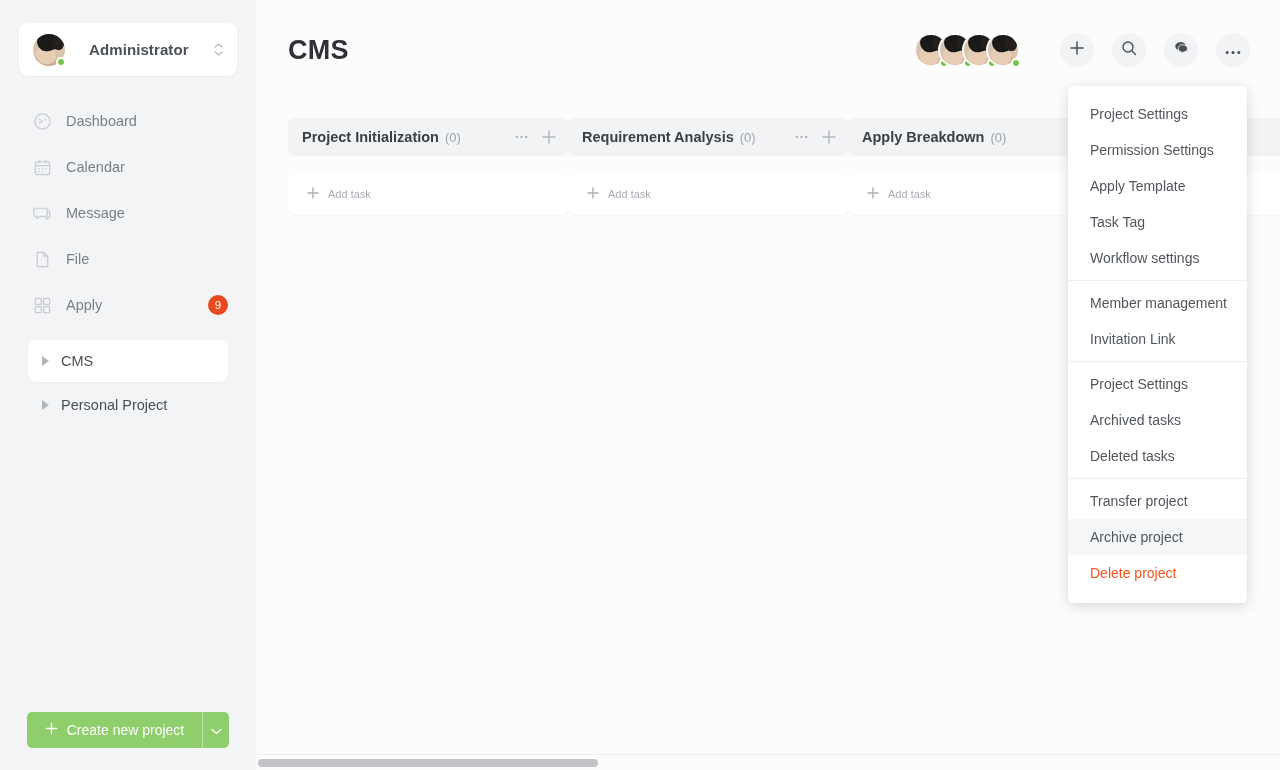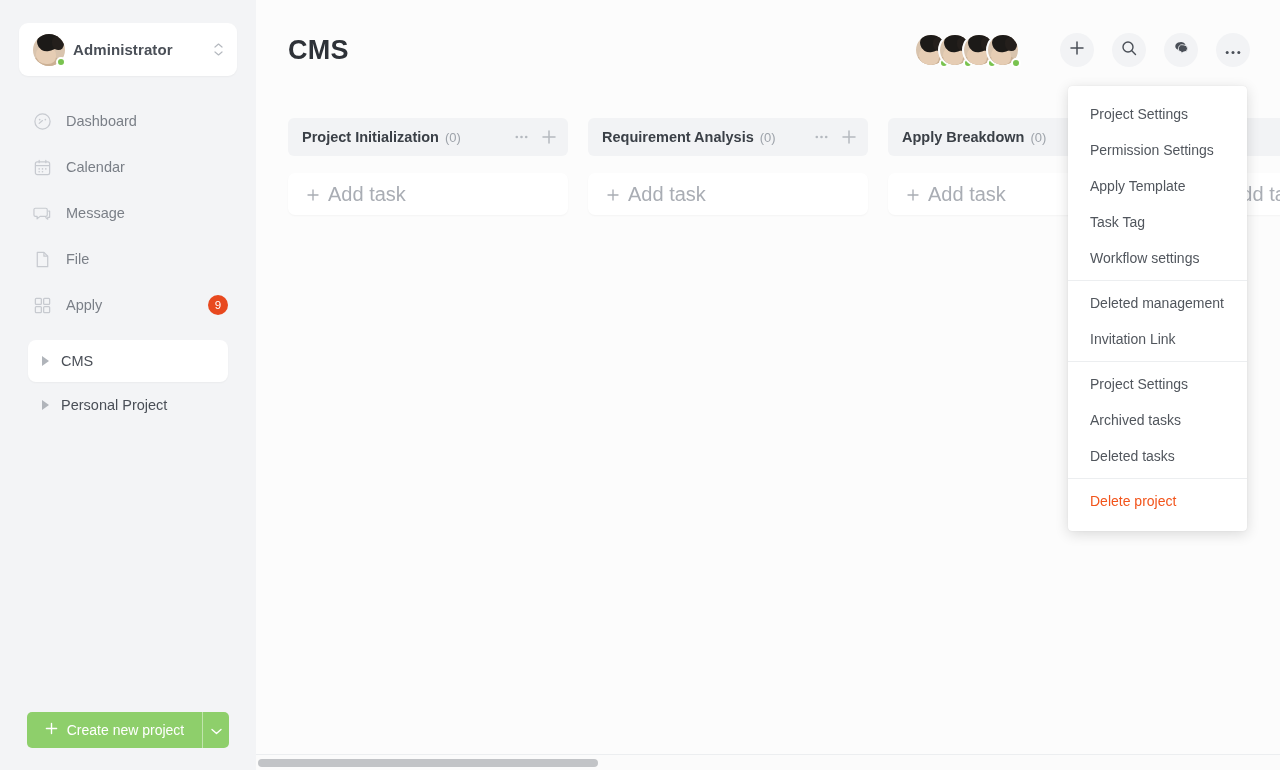--- a/index.html
+++ b/index.html
@@ -49,21 +49,21 @@
   .avatar .dark2 {
     position: absolute; right: 1px; top: 2px; width: 12px; height: 14px;
     background: #241f1c; border-radius: 40% 50% 45% 50%;
   }
   .status-dot {
     position: absolute; right: -1px; bottom: -1px;
     width: 10px; height: 10px; border-radius: 50%;
     background: #79c34f; border: 2px solid #fff;
   }
   .profile-name {
-    flex: 1; margin-left: 8px;
+    flex: 1; margin-left: 24px;
     font-size: 15px; font-weight: bold; color: #4a4f57;
     letter-spacing: .1px;
   }
   .updown { display: flex; flex-direction: column; align-items: center; gap: 3px; color: #b5b9bf; }
   .updown svg { display: block; }
 
   .nav { position: absolute; left: 0; top: 98px; width: 256px; }
   .nav-item {
     height: 46px; display: flex; align-items: center;
     padding: 0 28px 0 32px;
@@ -138,36 +138,36 @@
   .round-btn {
     width: 34px; height: 34px; border-radius: 50%;
     background: #f2f3f5; margin-left: 18px;
     display: flex; align-items: center; justify-content: center;
     color: #4a4f57; cursor: pointer;
   }
 
   
   .board {
     position: absolute; left: 0; top: 118px; right: 0; bottom: 20px;
-    display: flex; gap: 20px; padding: 0 32px;
+    display: flex; padding: 0 32px;
     overflow: hidden;
   }
   .column { width: 280px; flex: 0 0 280px; }
   .col-header {
     height: 38px; background: #f2f3f5; border-radius: 6px;
     display: flex; align-items: center; padding: 0 12px 0 14px;
   }
   .col-title { font-size: 14.5px; color: #3b4047; font-weight: bold; }
   .col-count { font-size: 13px; color: #9ea3aa; margin-left: 6px; font-weight: normal; }
   .col-actions { margin-left: auto; display: flex; align-items: center; gap: 14px; color: #b5b9bf; }
   .col-actions span { cursor: pointer; display: flex; align-items: center; }
   .add-task {
     margin-top: 17px; height: 42px; background: #ffffff;
     border-radius: 7px; display: flex; align-items: center;
-    padding-left: 19px; color: #a9adb4; font-size: 20px; gap: 9px;
+    padding-left: 19px; color: #a9adb4; font-size: 11px; gap: 9px;
     box-shadow: 0 1px 2px rgba(0,0,0,0.035);
     cursor: pointer;
   }
 
   
   .hscroll {
     position: absolute; left: 256px; bottom: 0; right: 0; height: 16px;
     background: #fbfbfb; border-top: 1px solid #eceef0;
   }
   .hscroll .thumb {
@@ -520,40 +520,46 @@
       <div class="menu-item">
           <span>Task Tag</span>
         </div>
       <div class="menu-item">
           <span>Workflow settings</span>
         </div>
     </div>
 
     <div class="menu-group">
       <div class="menu-item">
-          <span>Deleted management</span>
+          <span>Member management</span>
         </div>
       <div class="menu-item">
           <span>Invitation Link</span>
         </div>
     </div>
 
     <div class="menu-group">
       <div class="menu-item">
           <span>Project Settings</span>
         </div>
       <div class="menu-item">
           <span>Archived tasks</span>
         </div>
       <div class="menu-item">
           <span>Deleted tasks</span>
         </div>
     </div>
 
     <div class="menu-group">
+      <div class="menu-item">
+          <span>Transfer project</span>
+        </div>
+      <div class="menu-item hovered">
+          <span>Archive project</span>
+        </div>
       <div class="menu-item danger">
           <span>Delete project</span>
         </div>
     </div>
 
   </div>
 
 </div>
 
 </body></html>

